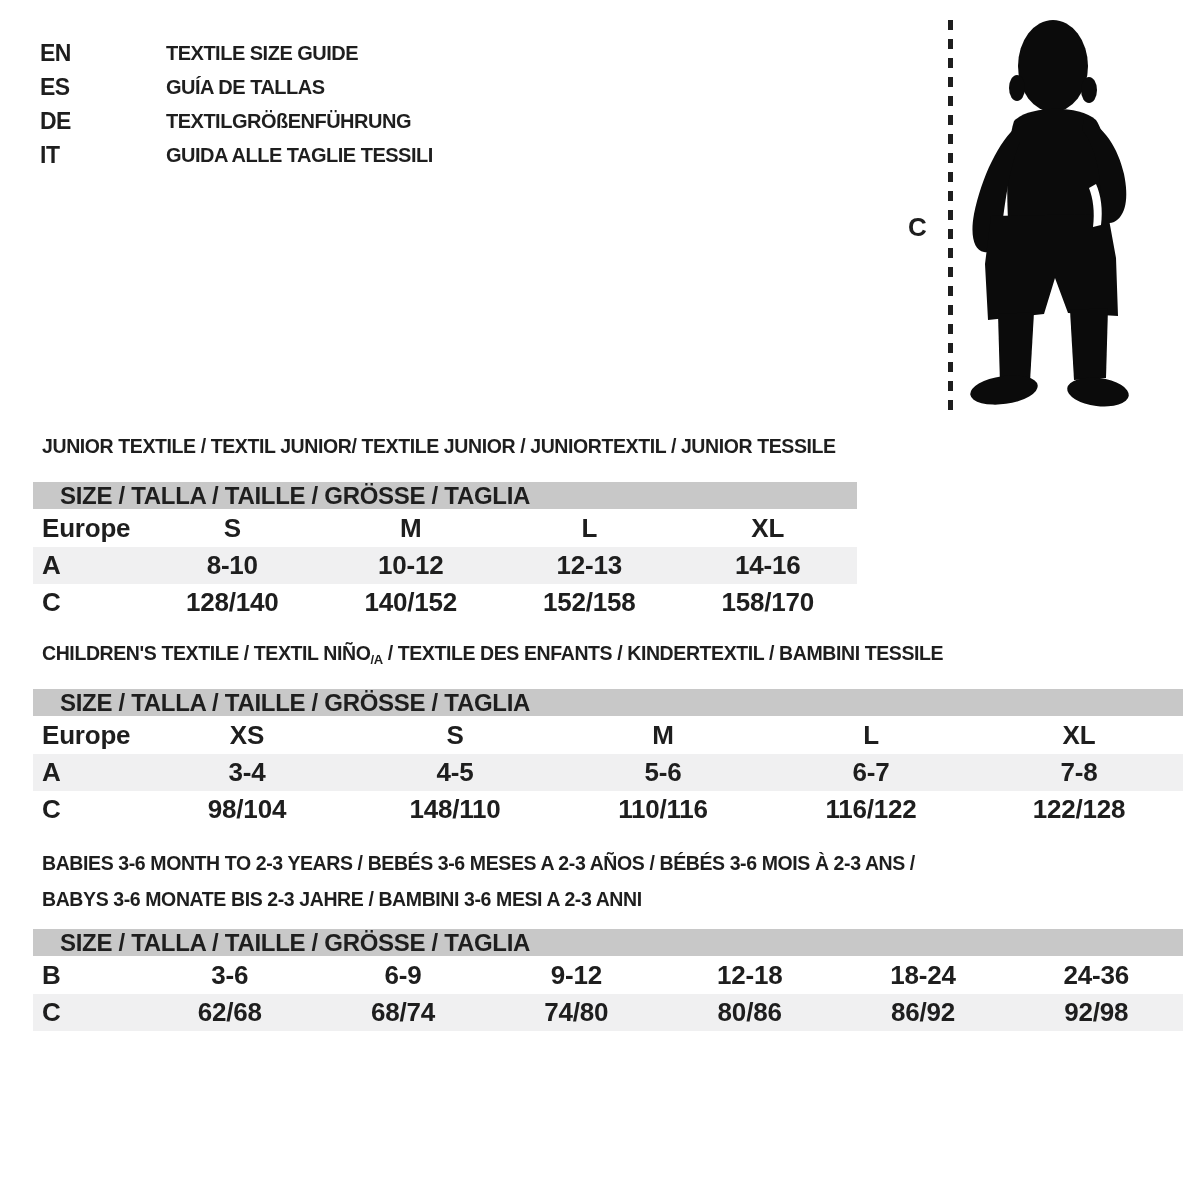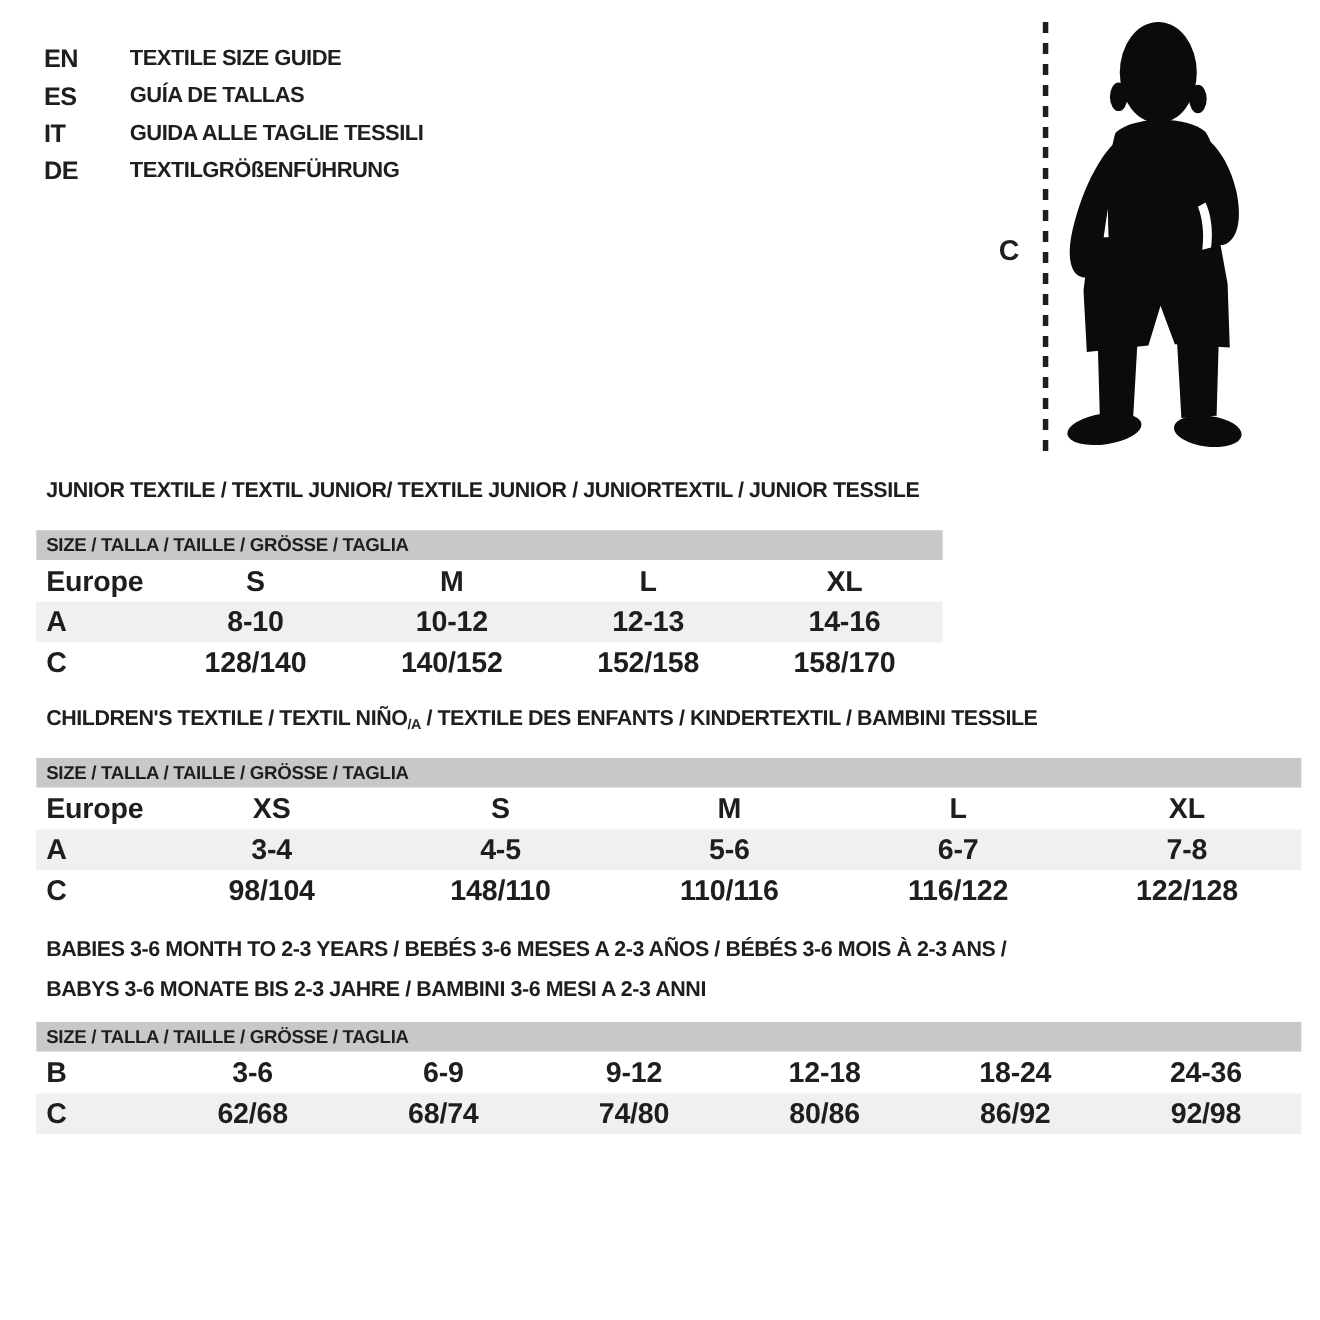--- a/index.html
+++ b/index.html
@@ -11,43 +11,43 @@
   }
   html,body{margin:0;padding:0;background:var(--background);}
   .canvas{
     position:relative;width:1200px;height:1200px;overflow:hidden;
     background:var(--background);
     font-family:"Liberation Sans","DejaVu Sans",sans-serif;
     font-weight:700;color:var(--text);
   }
   
   .lang-block{position:absolute;left:40px;top:36px;}
-  .lang-row{display:flex;height:34px;align-items:center;}
+  .lang-row{display:flex;height:34px;align-items:center;gap:48px;}
   .lang-code{display:inline-block;width:78px;font-size:23px;letter-spacing:-0.5px;}
   .lang-label{font-size:20px;letter-spacing:-0.5px;white-space:nowrap;}
   
   .height-line{
     position:absolute;left:948px;top:20px;width:5px;height:396px;
     background:repeating-linear-gradient(to bottom,var(--text) 0 10px,transparent 10px 19px);
   }
   .height-label{position:absolute;left:908px;top:212px;font-size:26px;}
   .toddler{position:absolute;left:958px;top:18px;width:180px;height:400px;}
   .toddler .ink{fill:var(--silhouette);}
   .toddler .gap{fill:var(--background);}
   
   .section-title{
     position:absolute;left:42px;font-size:19.5px;letter-spacing:-0.4px;
     white-space:nowrap;line-height:24px;
   }
   .sub{font-size:13px;position:relative;top:4px;}
   
   .tbl{position:absolute;left:33px;}
   .tbl-head{
-    height:27px;display:flex;align-items:center;padding-left:9px;
-    background:var(--table-header-bg);font-size:17px;letter-spacing:-0.3px;
+    height:27px;display:flex;align-items:center;padding-left:27px;
+    background:var(--table-header-bg);font-size:24px;letter-spacing:-0.3px;
     margin-bottom:1px;box-sizing:border-box;
   }
   .tbl-row{
     display:grid;grid-template-columns:110px repeat(var(--cols),1fr);
     height:37px;align-items:center;
   }
   .tbl-row.stripe{background:var(--row-stripe-bg);}
   .cell{font-size:26px;letter-spacing:-0.2px;text-align:center;}
   .cell.label{text-align:left;padding-left:9px;}
   
@@ -62,26 +62,26 @@
   <div class="lang-block">
     <div class="lang-row">
       <span class="lang-code">EN</span>
       <span class="lang-label">TEXTILE SIZE GUIDE</span>
     </div>
     <div class="lang-row">
       <span class="lang-code">ES</span>
       <span class="lang-label">GUÍA DE TALLAS</span>
     </div>
     <div class="lang-row">
+      <span class="lang-code">DE</span>
+      <span class="lang-label">TEXTILGRÖßENFÜHRUNG</span>
+    </div>
+    <div class="lang-row">
       <span class="lang-code">IT</span>
       <span class="lang-label">GUIDA ALLE TAGLIE TESSILI</span>
-    </div>
-    <div class="lang-row">
-      <span class="lang-code">DE</span>
-      <span class="lang-label">TEXTILGRÖßENFÜHRUNG</span>
     </div>
   </div>
 
   <div class="height-line"></div>
   <div class="height-label">C</div>
   <svg class="toddler" viewBox="0 0 180 400" xmlns="http://www.w3.org/2000/svg" aria-hidden="true">
     <ellipse class="ink" cx="95" cy="48" rx="35" ry="46"></ellipse>
     <ellipse class="ink" cx="59" cy="70" rx="8" ry="13"></ellipse>
     <ellipse class="ink" cx="131" cy="72" rx="8" ry="13"></ellipse>
     <path class="ink" d="M56,103 C70,88 120,86 138,102 C148,116 150,150 148,200 L50,202 C48,160 50,122 56,103 Z"></path>

